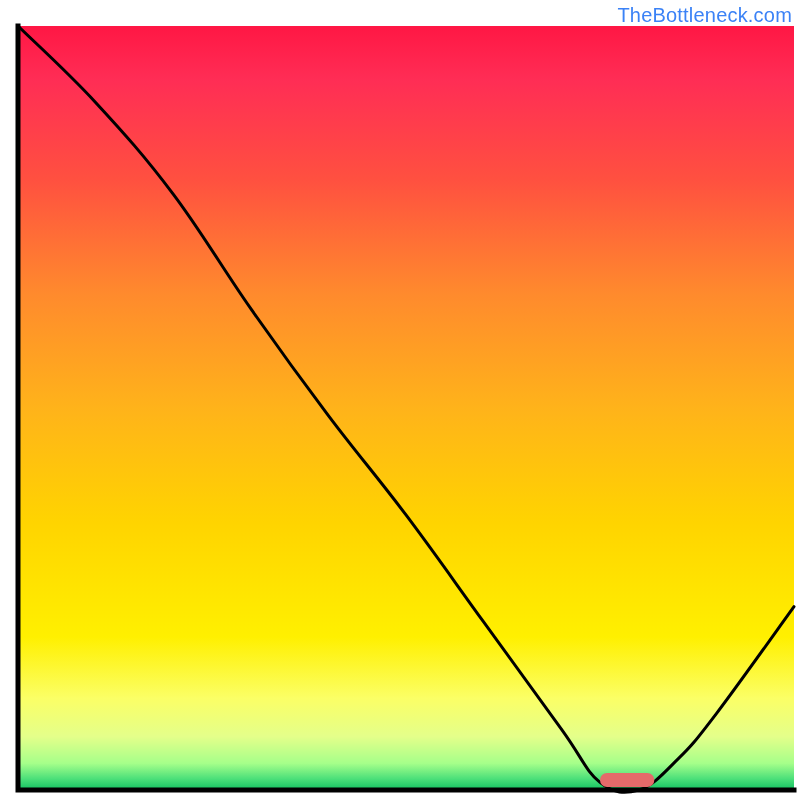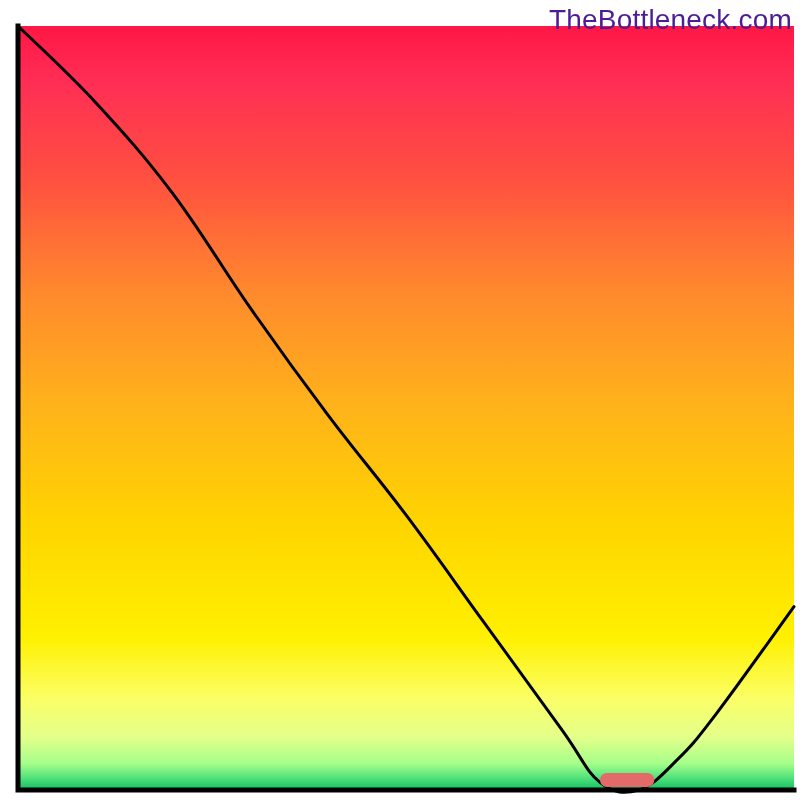--- a/index.html
+++ b/index.html
@@ -12,22 +12,22 @@
   }
   #chart-wrap {
     position: relative;
     width: 800px;
     height: 800px;
   }
   #watermark {
     position: absolute;
     top: 4px;
     right: 8px;
-    color: #4c1d95;
-    font-size: 28px;
+    color: #3b82f6;
+    font-size: 20px;
     font-weight: 500;
     letter-spacing: 0.2px;
     z-index: 10;
   }
   svg { display: block; }
 </style>
 </head>
 <body>
 
 <div id="chart-wrap">

